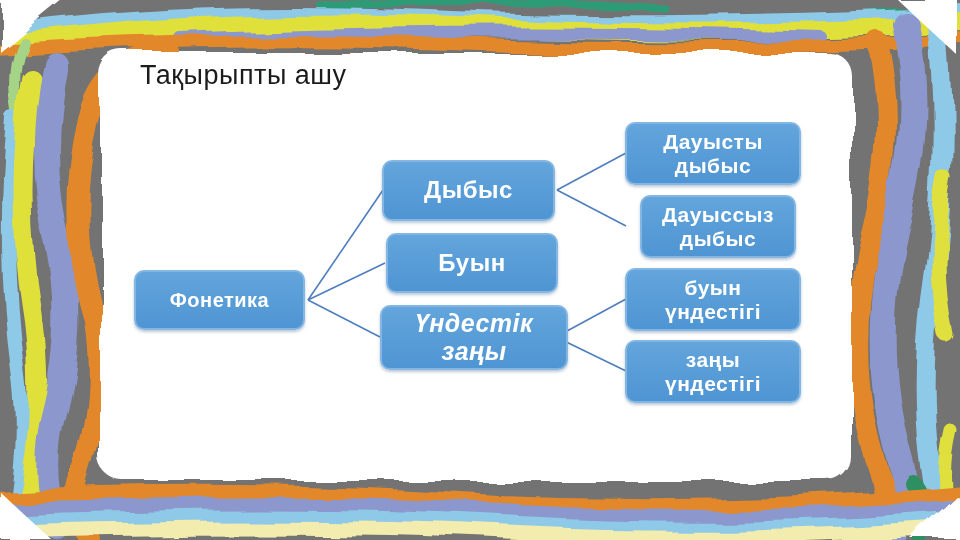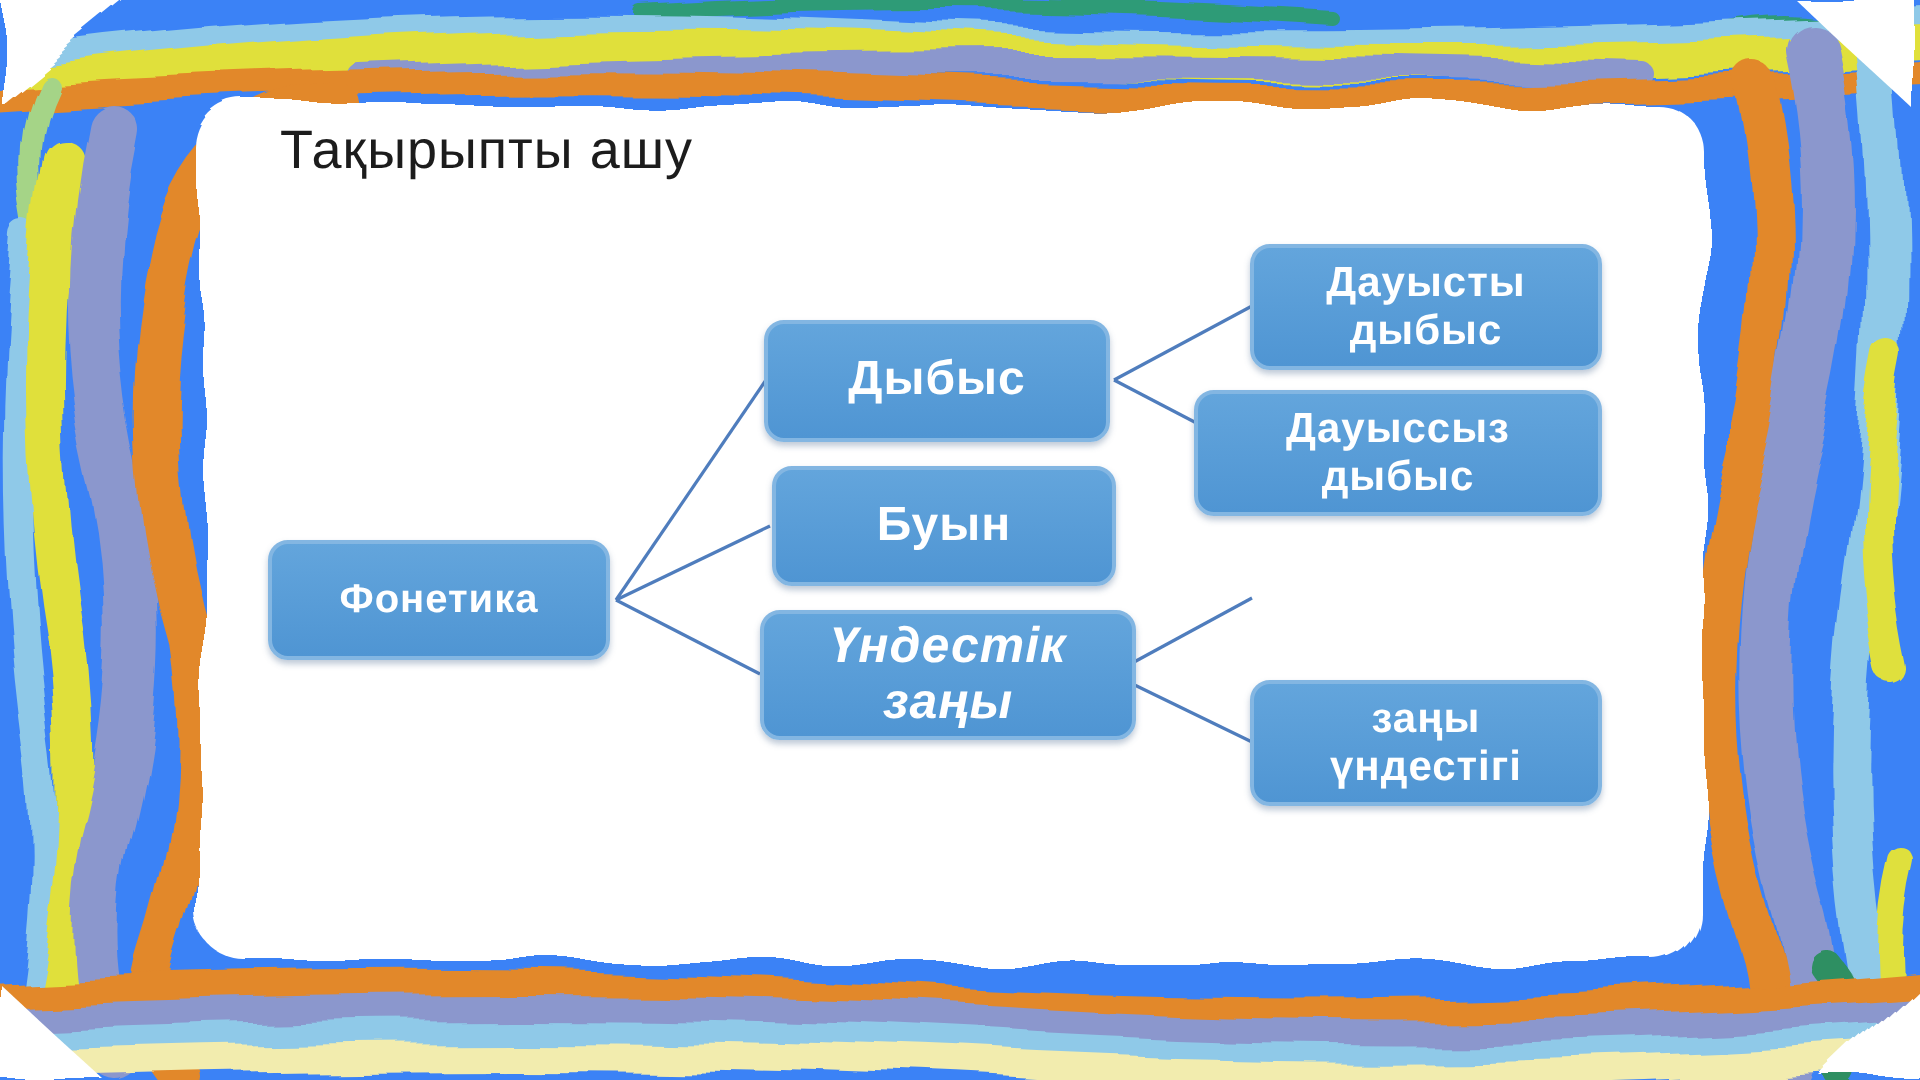--- a/index.html
+++ b/index.html
@@ -1,17 +1,17 @@
 <!DOCTYPE html>
 <html><head>
 <meta charset="utf-8">
 <style>
   html,body{margin:0;padding:0;background:#ffffff;}
   .slide{
-    position:relative;width:960px;height:540px;overflow:hidden;background:#3b82f6;
+    position:relative;width:960px;height:540px;overflow:hidden;background:#737373;
     font-family:"Liberation Sans", sans-serif;
   }
   .border-svg{position:absolute;left:0;top:0;width:960px;height:540px;z-index:0;}
   .title{
     position:absolute;left:140px;top:60px;z-index:3;
     font-size:27px;color:#1c1c1c;font-weight:400;letter-spacing:0.5px;
   }
   .connector-svg{position:absolute;left:0;top:0;width:960px;height:540px;z-index:1;}
   .node{
     position:absolute;z-index:2;display:flex;align-items:center;justify-content:center;
@@ -20,21 +20,21 @@
     border:2px solid #83b6e2;border-radius:10px;
     box-shadow:0 2px 3px rgba(70,100,140,0.35);
     box-sizing:border-box;padding:2px 14px;
     letter-spacing:0.5px;
   }
   .node-root  {left:134px;top:270px;width:171px;height:60px;font-size:20px;}
   .node-l2-0  {left:382px;top:160px;width:173px;height:61px;font-size:24px;}
   .node-l2-1  {left:386px;top:233px;width:172px;height:60px;font-size:24px;}
   .node-l2-2  {left:380px;top:305px;width:188px;height:65px;font-size:25px;font-style:italic;}
   .node-l3-0  {left:625px;top:122px;width:176px;height:63px;font-size:21px;}
-  .node-l3-1  {left:597px;top:195px;width:204px;height:63px;font-size:21px;}
+  .node-l3-1  {left:640px;top:195px;width:156px;height:63px;font-size:21px;}
   .node-l3-2  {left:625px;top:268px;width:176px;height:63px;font-size:21px;}
   .node-l3-3  {left:625px;top:340px;width:176px;height:63px;font-size:21px;}
 </style>
 </head>
 <body>
 
 <div class="slide">
 
   <svg class="border-svg" viewBox="0 0 960 540" aria-hidden="true">
     <defs>
@@ -94,15 +94,16 @@
   </svg>
 
   <div class="node node-root">Фонетика</div>
 
   <div class="node node-l2-1">Буын</div>
   <div class="node node-l2-0">Дыбыс</div>
   <div class="node node-l2-2">Үндестік заңы</div>
 
   <div class="node node-l3-0">Дауысты дыбыс</div>
   <div class="node node-l3-1">Дауыссыз дыбыс</div>
+  <div class="node node-l3-2">буын үндестігі</div>
   <div class="node node-l3-3">заңы үндестігі</div>
 
 </div>
 
 </body></html>

